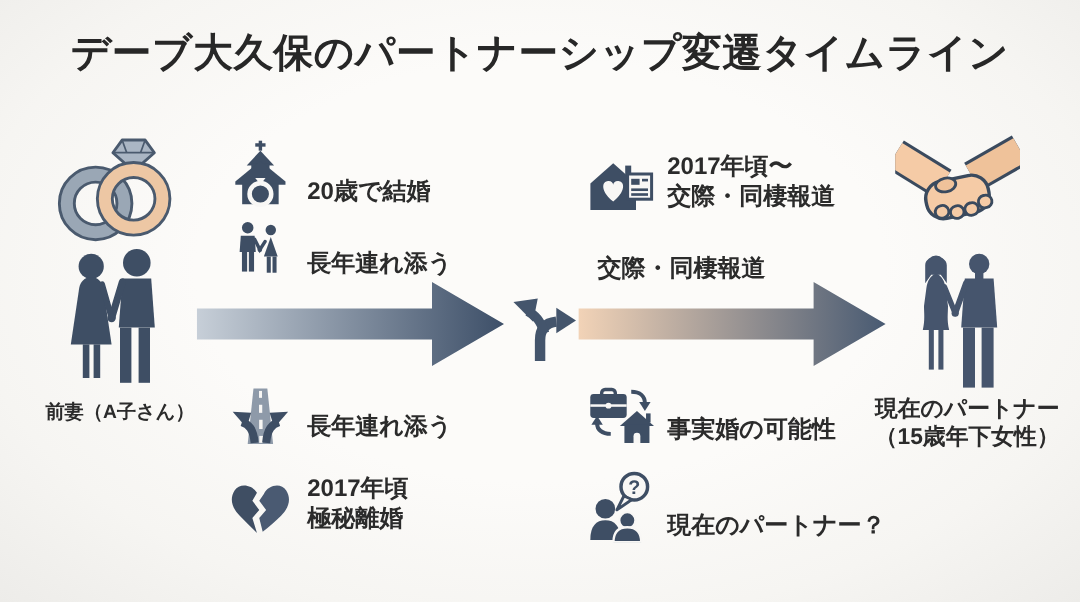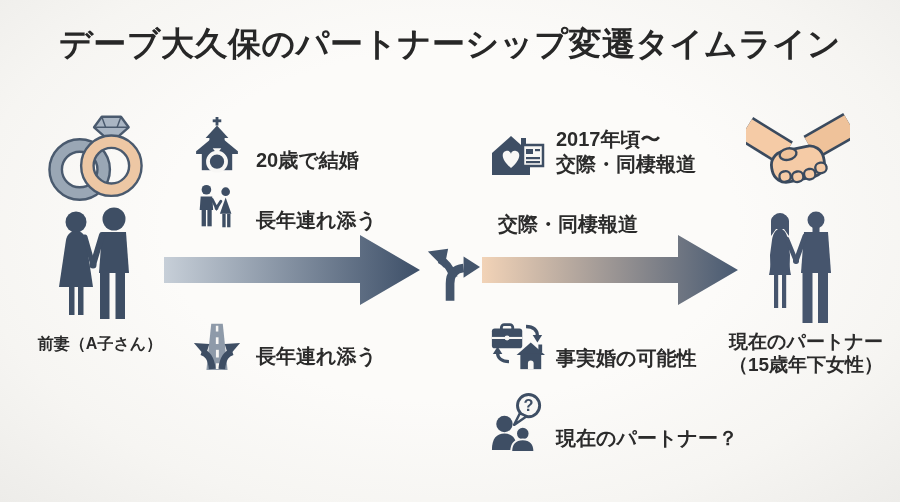--- a/index.html
+++ b/index.html
@@ -124,20 +124,30 @@
         <rect x="25" y="45" width="3.2" height="6" fill="#f7f6f4"></rect>
         <path d="M21,51 C20,39 16,35 10,33" stroke="#3e4e64" stroke-width="7" fill="none"></path>
         <polygon points="14,38 2,24 18,25" fill="#3e4e64"></polygon>
         <path d="M31,51 C32,39 36,35 42,33" stroke="#3e4e64" stroke-width="7" fill="none"></path>
         <polygon points="38,38 50,24 34,25" fill="#3e4e64"></polygon>
       </svg>
     </div>
     <div class="row-text">長年連れ添う</div>
   </div>
 
+  <div class="abs row" style="left:188px;top:390px;height:56px;">
+    <div class="icon-cell">
+      <svg viewBox="0 0 52 46" width="50" height="44">
+        <path d="M23,44 L19,31 L25,24 L19,16 L23,9 C19,2 8,0 3.5,7 C-1,14 1,22 8,29 C13,34 18,39 23,44 Z" fill="#3f4e63"></path>
+        <path d="M28,43 L25,31 L31,24 L25,16 L29,10 C33,2 44,0 48.5,7 C53,14 51,22 44,29 C39,34 33,39 28,43 Z" fill="#4a5a72"></path>
+      </svg>
+    </div>
+    <div class="row-text">2017年頃
+極秘離婚</div>
+  </div>
 
   <div class="abs" style="left:164px;top:232px;width:258px;height:76px;">
     <svg viewBox="0 0 258 76" width="258" height="76">
       <defs>
         <linearGradient id="g1" x1="0" y1="0" x2="1" y2="0">
           <stop offset="0" stop-color="#c7cfd8"></stop>
           <stop offset="1" stop-color="#3d4f68"></stop>
         </linearGradient>
       </defs>
       <polygon points="0,25 196,25 196,3 256,38 196,73 196,51 0,51" fill="url(#g1)"></polygon>

